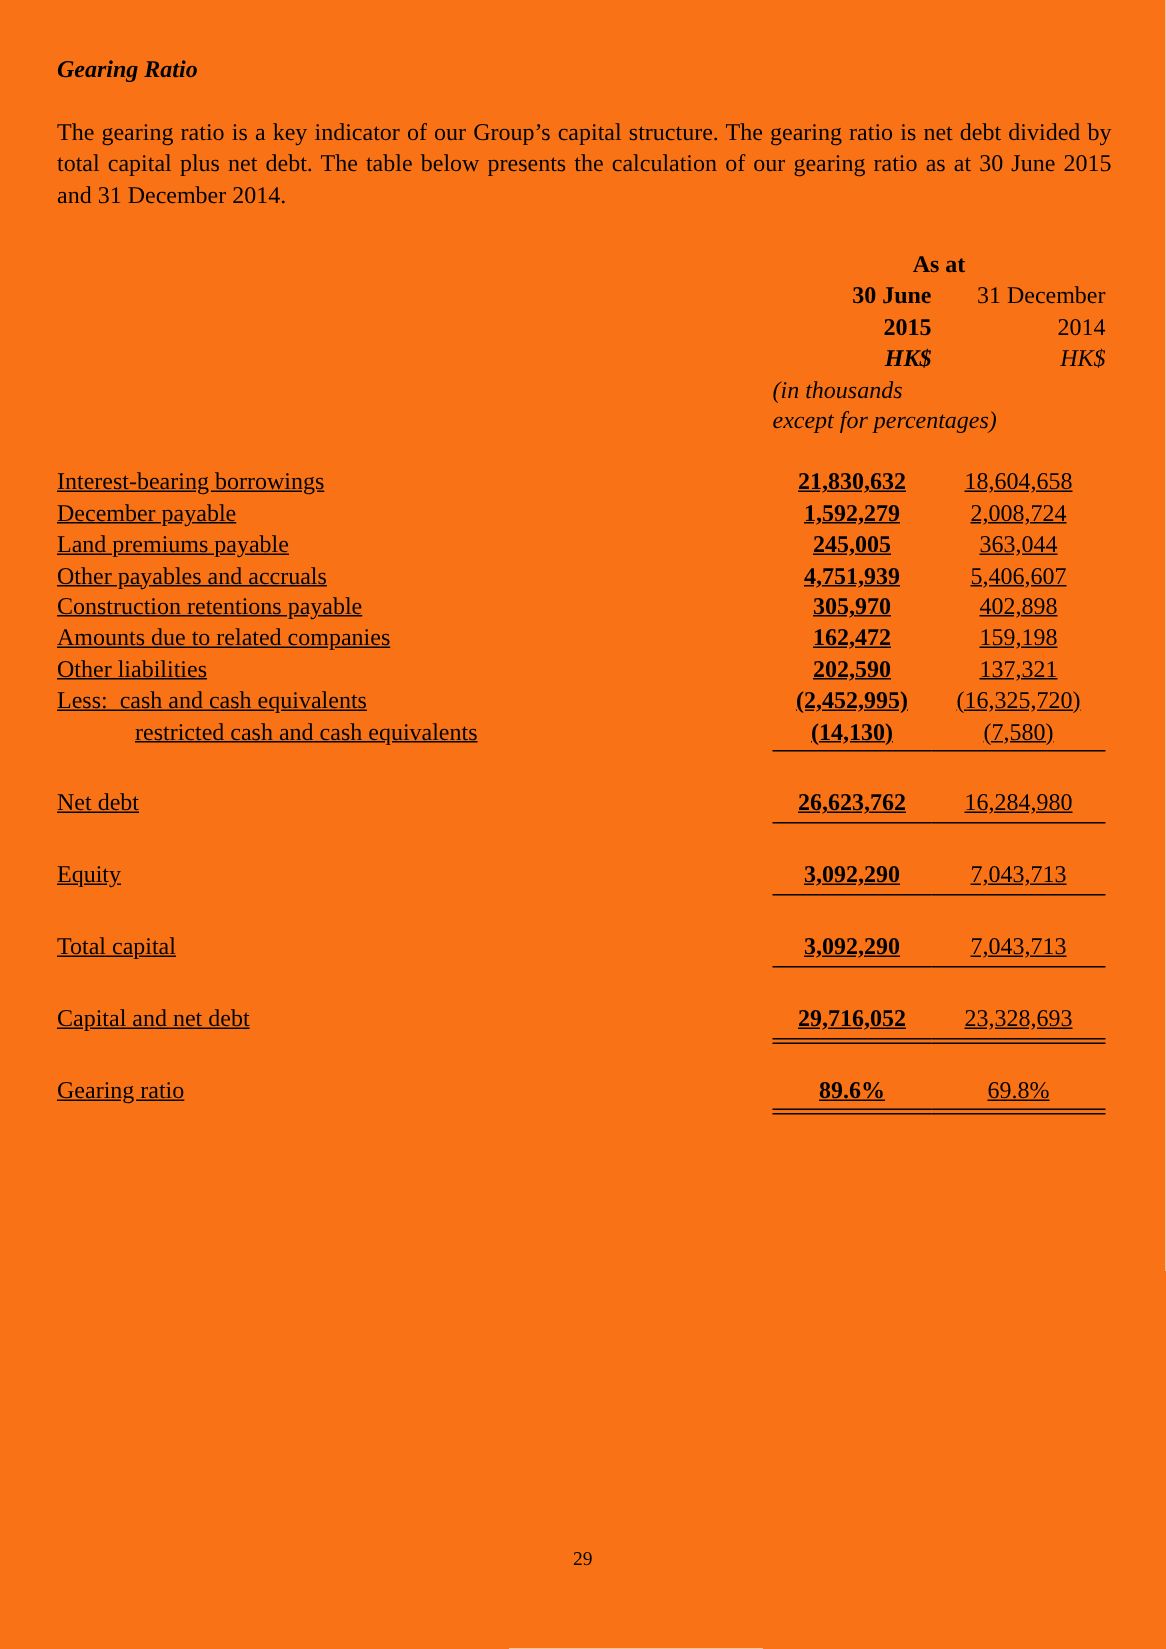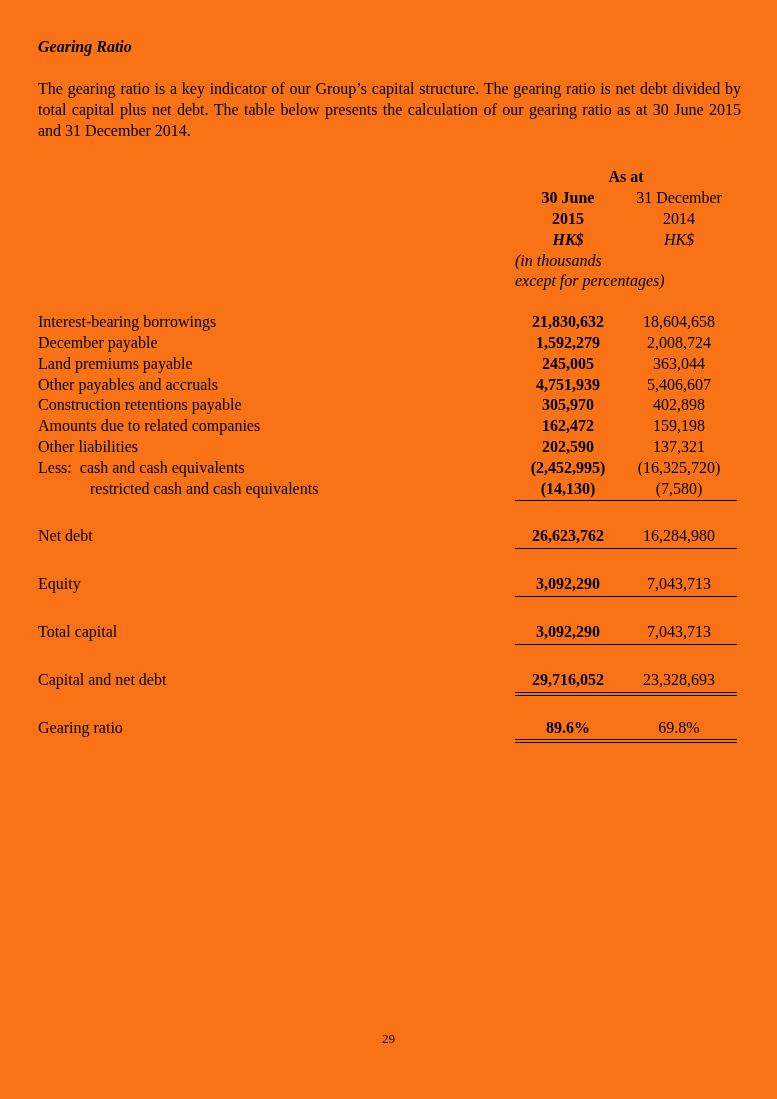--- a/index.html
+++ b/index.html
@@ -36,27 +36,27 @@
     margin-left: auto;
     width: 222px;
     font-size: 16px;
     line-height: 1.3;
   }
   .asat {
     text-align: center;
     font-weight: 700;
   }
   .hrow { display: flex; }
-  .hcell { text-align: center; }
+  .hcell { text-align: right; }
   .hcell.c1 { width: 106px; font-weight: 700; }
   .hcell.c2 { width: 116px; }
   .hcell.cur1 { font-style: italic; }
   .hcell.cur2 { font-style: italic; font-weight: 400; }
   .note { font-style: italic; }
-  .tbody { margin-top: 20px; font-size: 16px; line-height: 1.3; }
+  .tbody { margin-top: 20px; font-size: 16px; line-height: 1.3; text-decoration: underline; }
   .trow { display: flex; align-items: baseline; }
   .trow.gap { margin-top: 25px; }
   .tlabel { flex: 1; white-space: pre; }
   .tlabel.indent { padding-left: 52px; }
   .tval { text-align: center; }
   .tval.c1 { width: 106px; font-weight: 700; }
   .tval.c2 { width: 116px; }
   
   .u1 { border-bottom: 1px solid #000; padding-bottom: 1px; }
   

